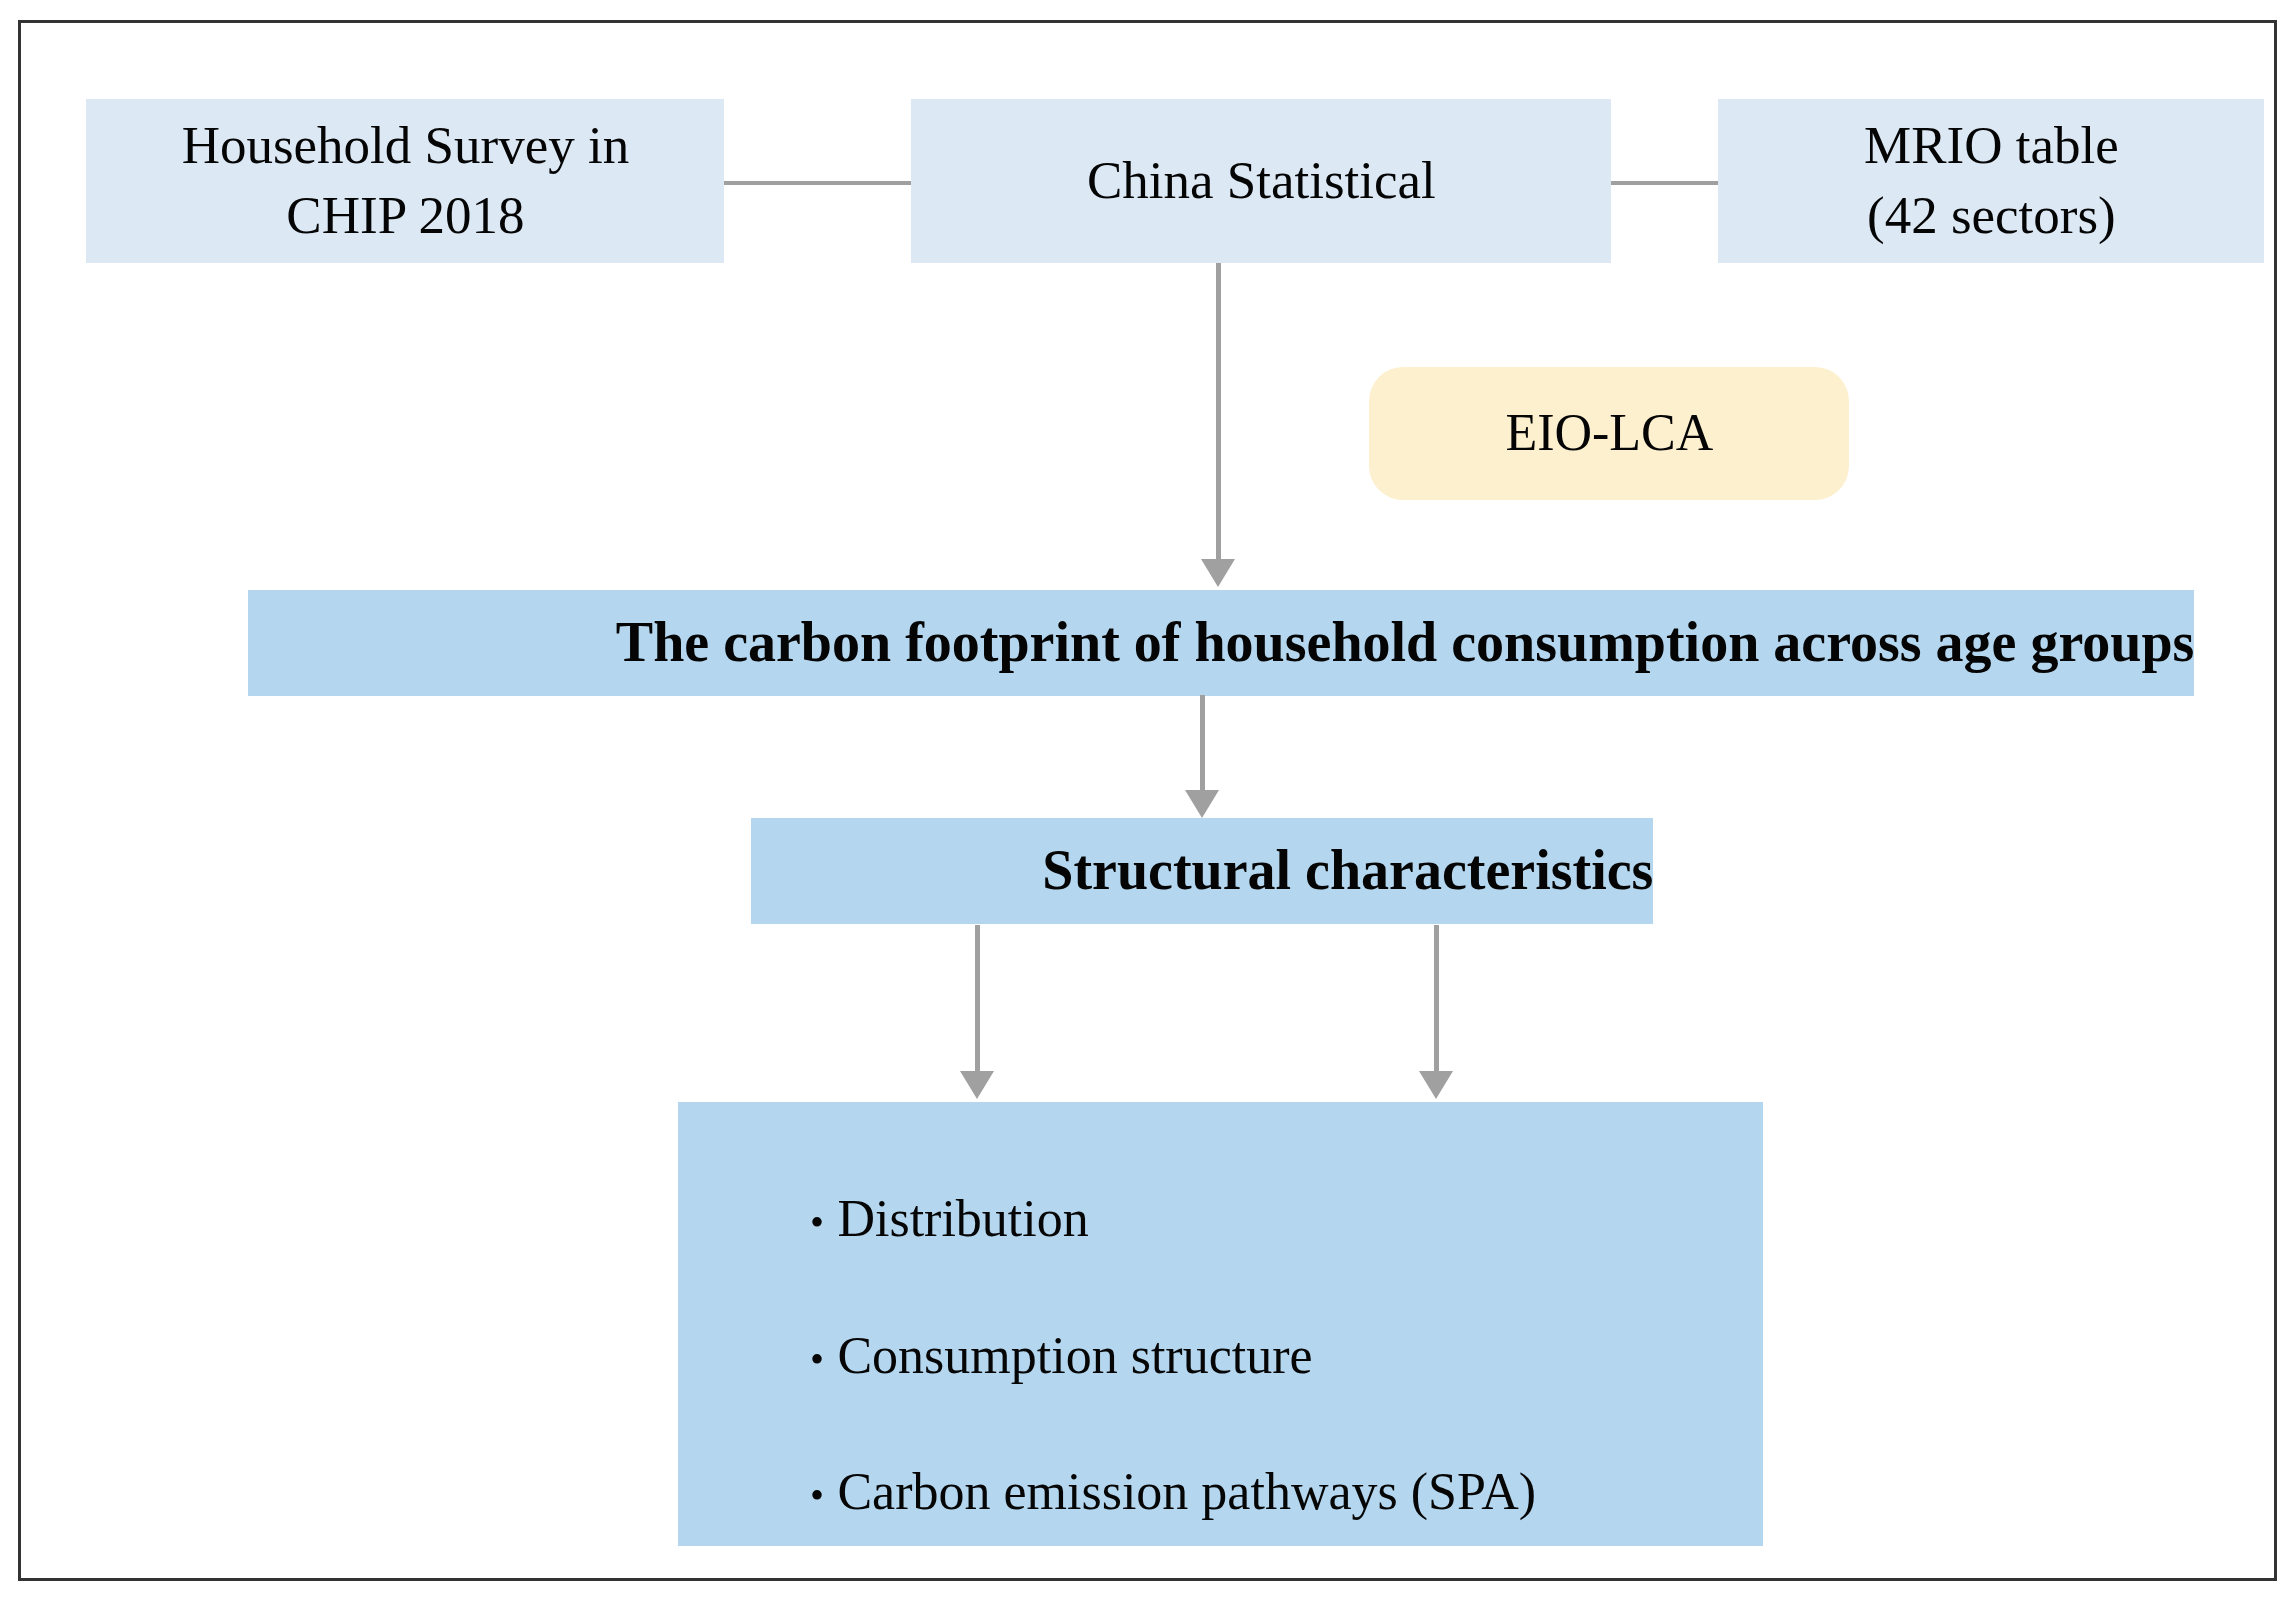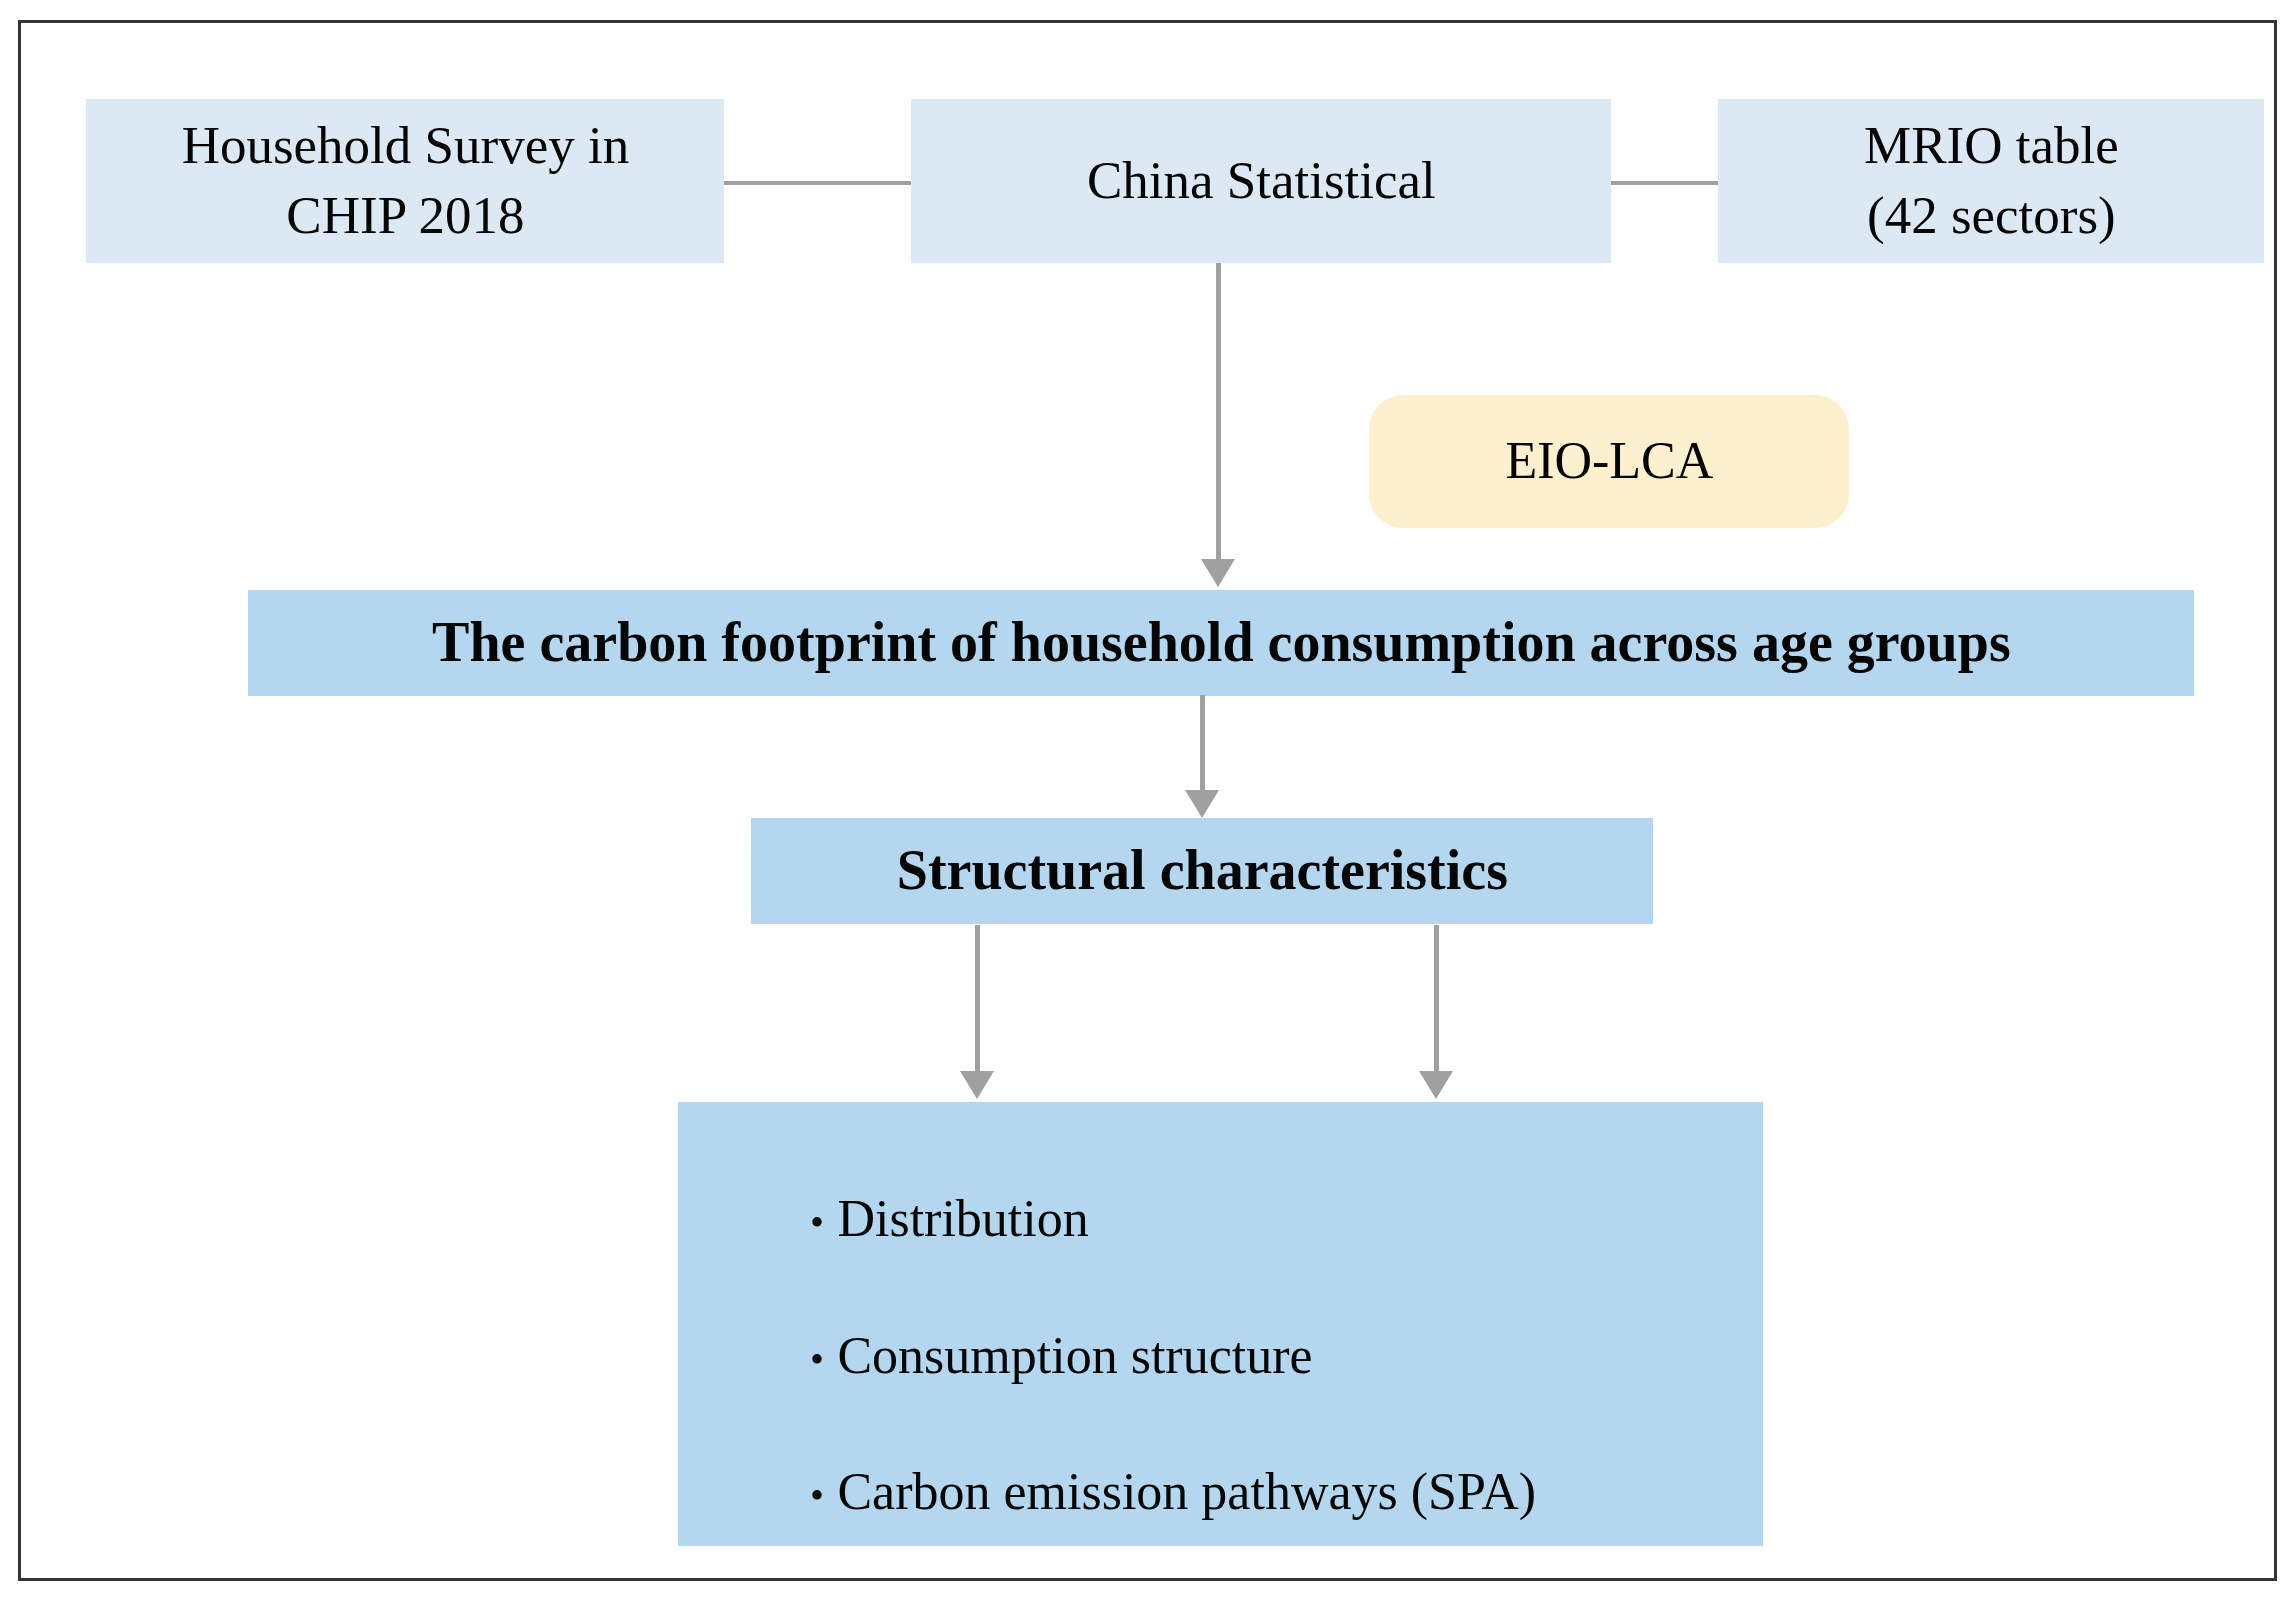--- a/index.html
+++ b/index.html
@@ -32,21 +32,21 @@
     position: absolute;
     box-sizing: border-box;
     display: flex;
     align-items: center;
     justify-content: center;
     text-align: center;
     color: #050505;
     line-height: 1.32;
   }
   .box-lightblue { background: #dce9f5; }
-  .box-blue      { background: #b4d7ef; }
+  .box-blue      { background: #b4d7ef; justify-content: flex-end; }
   .box-yellow    { background: #fdf0cf; border-radius: 34px; }
 
   
   #src-household {
     left: 65px; top: 76px; width: 638px; height: 164px;
     font-size: 53px;
   }
   #src-yearbook {
     left: 890px; top: 76px; width: 700px; height: 164px;
     font-size: 53px;
@@ -57,21 +57,20 @@
   }
 
   
   #method-age {
     left: 472px; top: 319px; width: 577px; height: 161px;
     font-size: 52px;
   }
   #method-eiolca {
     left: 1348px; top: 344px; width: 480px; height: 133px;
     font-size: 52px;
-    margin-top: 28px;
   }
 
   
   #main-title {
     left: 227px; top: 567px; width: 1946px; height: 106px;
     font-size: 56px; font-weight: bold;
   }
 
   
   #structural {

